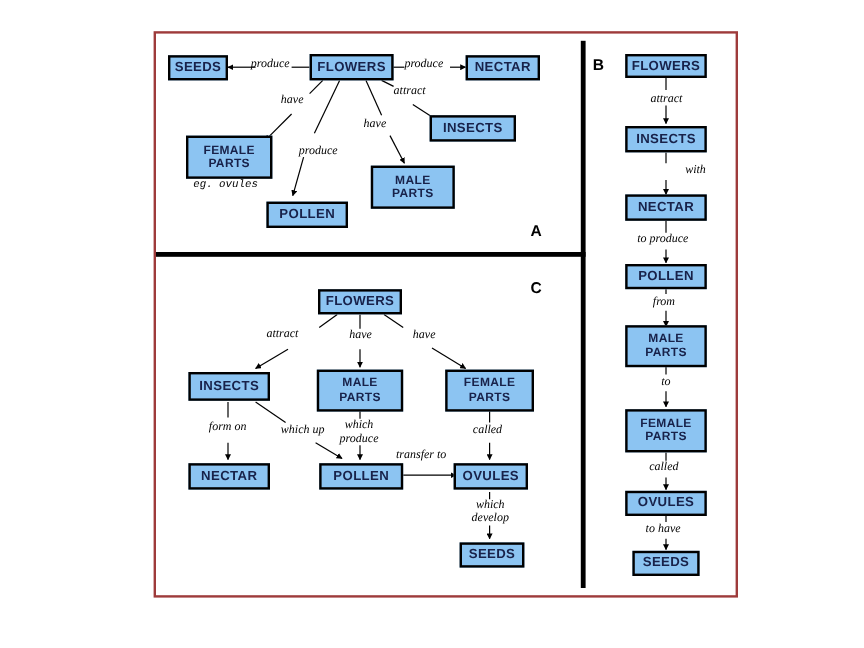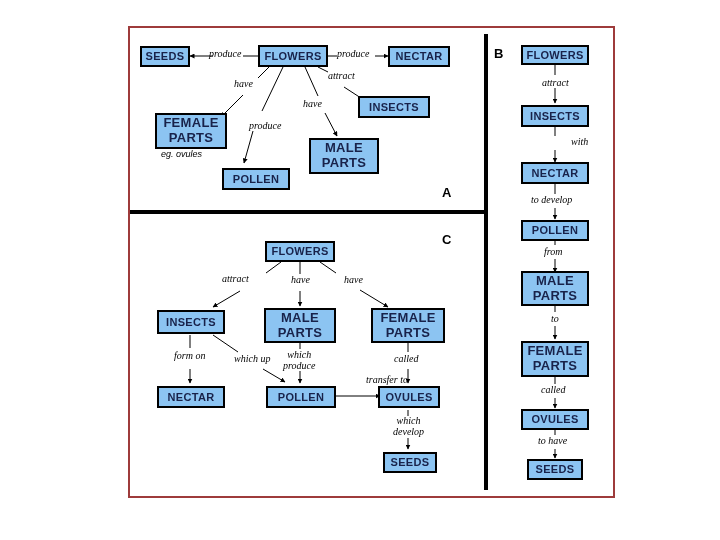--- a/index.html
+++ b/index.html
@@ -42,34 +42,34 @@
     font-size: 11px;
     letter-spacing: .3px;
     display: flex;
     align-items: center;
     justify-content: center;
     text-align: center;
     line-height: 1.15;
     box-sizing: border-box;
     white-space: pre-line;
   }
-  .node.two-line { font-size: 13px; }
+  .node.two-line { font-size: 10px; }
   .edge-label {
     position: absolute;
     font-family: "Liberation Serif", serif;
     font-style: italic;
     font-size: 10px;
     color: #000000;
     white-space: pre-line;
     text-align: center;
     line-height: 1.1;
   }
   .plain-label {
     position: absolute;
-    font-family: Liberation Sans, sans-serif;
+    font-family: Liberation Mono, monospace;
     font-style: italic;
     font-size: 9px;
     color: #000000;
   }
   .section-letter {
     position: absolute;
     font-family: "Liberation Sans", sans-serif;
     font-weight: bold;
     font-size: 13px;
     color: #000000;
@@ -196,21 +196,21 @@
   <div class="node" style="left:521px; top:220px; width:68px; height:21px;">POLLEN</div>
   <div class="node two-line" style="left:521px; top:271px; width:68px; height:35px;">MALE
 PARTS</div>
   <div class="node two-line" style="left:521px; top:341px; width:68px; height:36px;">FEMALE
 PARTS</div>
   <div class="node" style="left:521px; top:409px; width:68px; height:21px;">OVULES</div>
   <div class="node" style="left:527px; top:459px; width:56px; height:21px;">SEEDS</div>
 
   <div class="edge-label" style="left:542px; top:77px;">attract</div>
   <div class="edge-label" style="left:546px; top:136px;margin-left:25px;">with</div>
-  <div class="edge-label" style="left:531px; top:194px;">to develop</div>
+  <div class="edge-label" style="left:531px; top:194px;">to produce</div>
   <div class="edge-label" style="left:544px; top:246px;font-style:italic;">from</div>
   <div class="edge-label" style="left:551px; top:313px;">to</div>
   <div class="edge-label" style="left:541px; top:384px;">called</div>
   <div class="edge-label" style="left:538px; top:435px;">to have</div>
 
   <div class="node" style="left:265px; top:241px; width:70px; height:21px;">FLOWERS</div>
   <div class="node" style="left:157px; top:310px; width:68px; height:24px;">INSECTS</div>
   <div class="node two-line" style="left:264px; top:308px; width:72px; height:35px;">MALE
 PARTS</div>
   <div class="node two-line" style="left:371px; top:308px; width:74px; height:35px;">FEMALE
@@ -221,17 +221,17 @@
   <div class="node" style="left:383px; top:452px; width:54px; height:21px;">SEEDS</div>
 
   <div class="edge-label" style="left:222px; top:273px;">attract</div>
   <div class="edge-label" style="left:291px; top:274px;">have</div>
   <div class="edge-label" style="left:344px; top:274px;">have</div>
   <div class="edge-label" style="left:174px; top:350px;">form on</div>
   <div class="edge-label" style="left:234px; top:353px;">which up</div>
   <div class="edge-label" style="left:283px; top:349px;">which
 produce</div>
   <div class="edge-label" style="left:394px; top:353px;">called</div>
-  <div class="edge-label" style="left:330px; top:374px;margin-left:36px;">transfer to</div>
+  <div class="edge-label" style="left:330px; top:374px;">transfer to</div>
   <div class="edge-label" style="left:393px; top:415px;">which
 develop</div>
 
 </div>
 
 </body></html>

